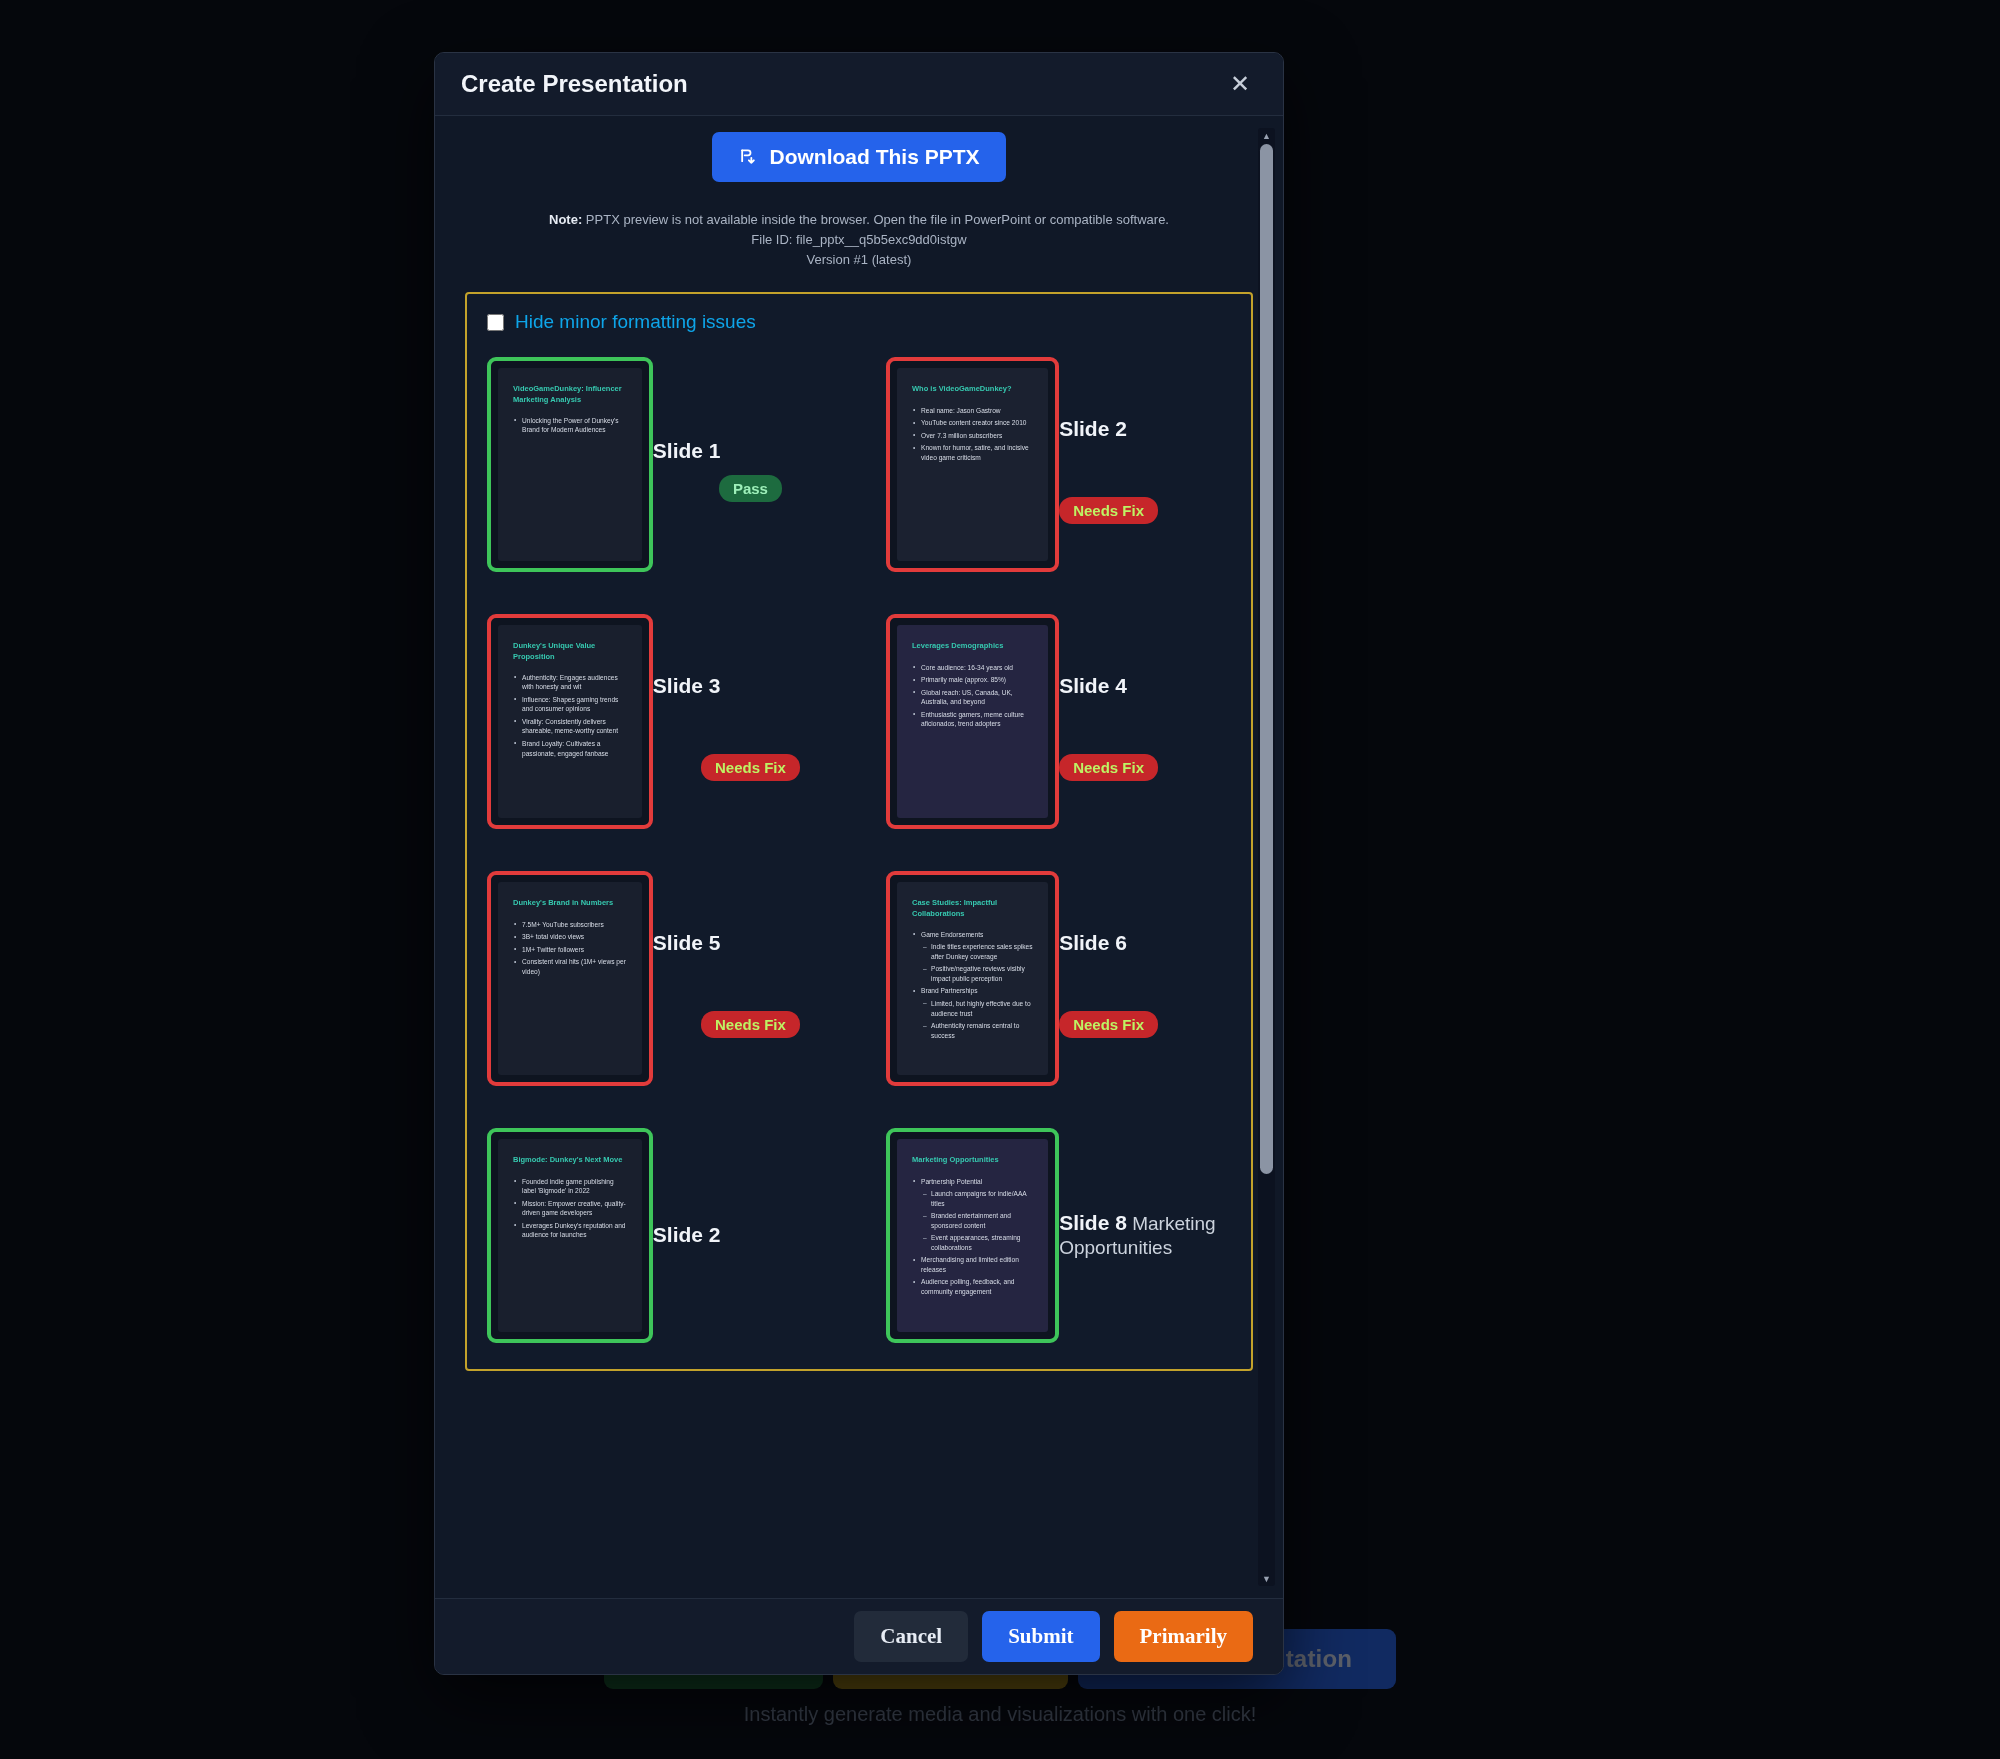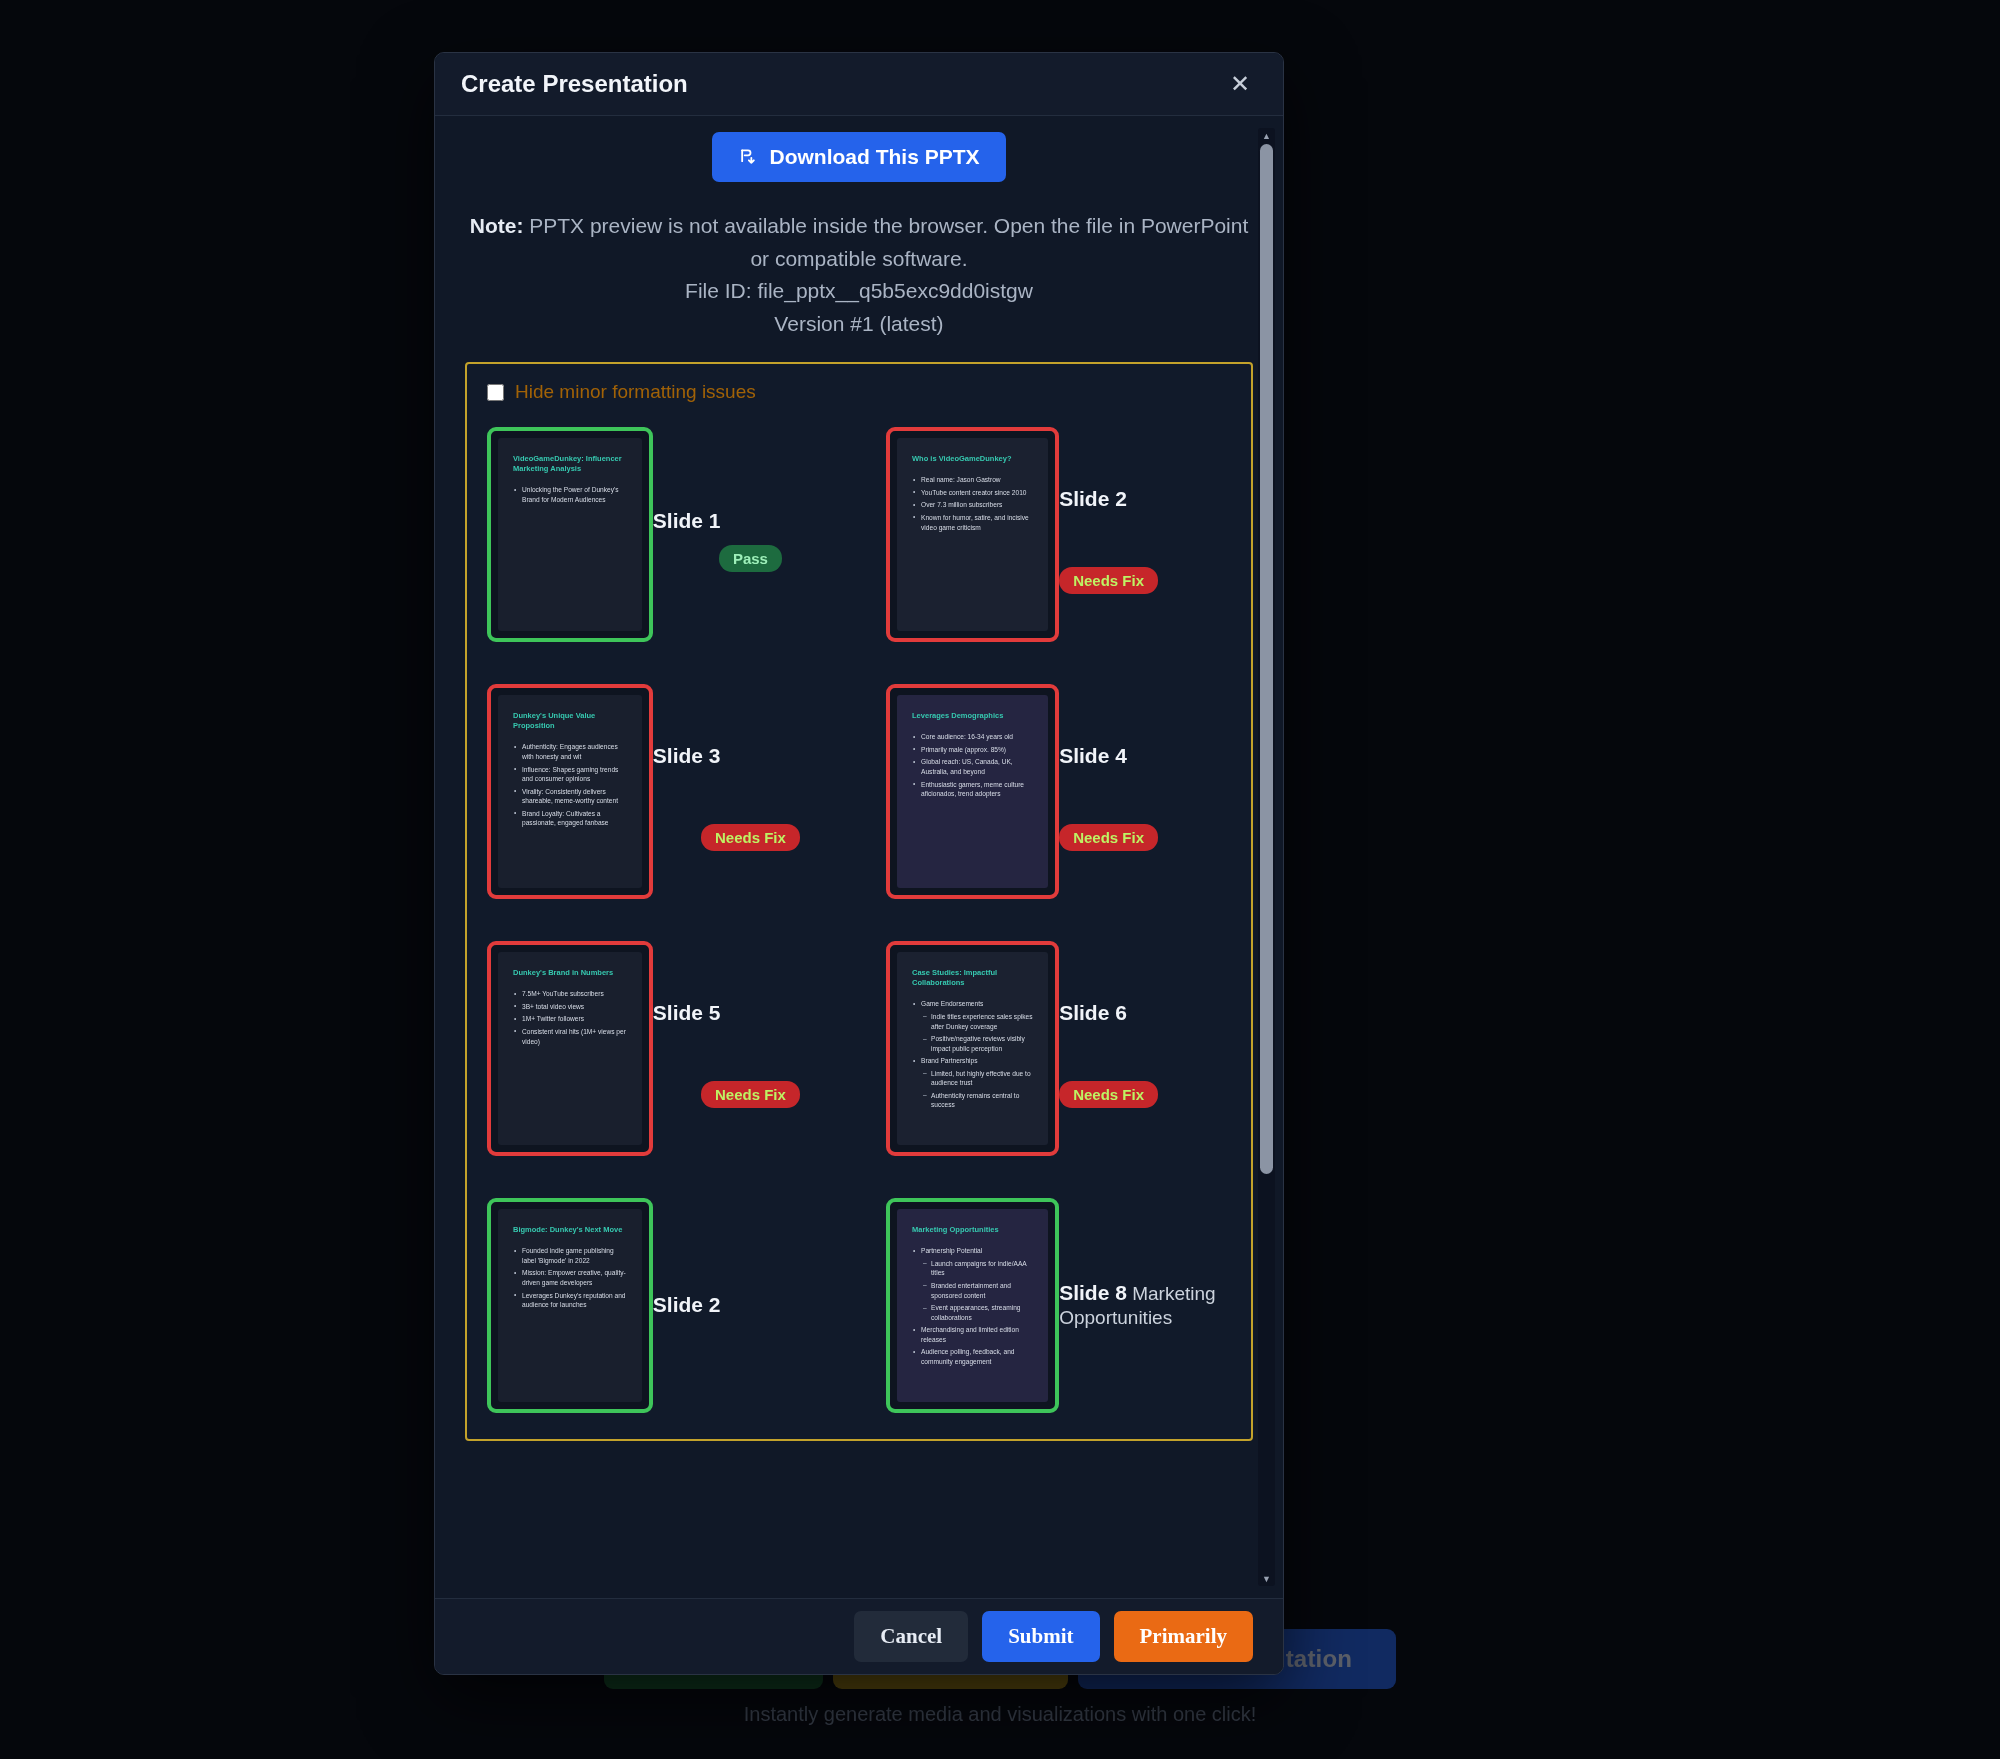--- a/index.html
+++ b/index.html
@@ -54,36 +54,36 @@
 
   
   .dl-wrap { display: flex; flex-direction: column; align-items: center; gap: 28px; }
   .dl-btn {
     display: inline-flex; align-items: center; gap: 11px;
     background: #2563eb; color: #fff; border: none; border-radius: 7px;
     padding: 13px 26px; font-size: 21px; font-weight: 700; cursor: pointer;
   }
   .dl-btn svg { width: 20px; height: 20px; display: block; }
   .note {
-    text-align: center; color: #aab4c4; font-size: 21px; line-height: 1.55;
+    text-align: center; color: #aab4c4; font-size: 13px; line-height: 1.55;
     max-width: 800px;
   }
   .note b { color: #e6ebf3; }
 
   
   .review-box {
     margin-top: 22px; border: 2px solid #c3a22b; border-radius: 4px;
     background: #111a2a; padding: 17px 20px 26px 20px;
   }
   .hide-row { display: flex; align-items: center; gap: 11px; margin-bottom: 24px; }
   .hide-row input[type=checkbox] {
     width: 17px; height: 17px; accent-color: #6b7687;
     background: #2b3444; border: 1px solid #556073; border-radius: 3px;
   }
-  .hide-label { font-size: 19px; color: #a16207; }
+  .hide-label { font-size: 19px; color: #0ea5e9; }
 
   .slide-grid {
     display: grid; grid-template-columns: 1fr 1fr; gap: 42px 38px;
     justify-items: center;
   }
   .slide-cell { width: 100%; display: flex; align-items: center; }
   .thumb {
     width: 288px; height: 215px; border-radius: 9px; background: #0e1420;
     padding: 7px; border: 4px solid #3ec55a; overflow: hidden;
   }

